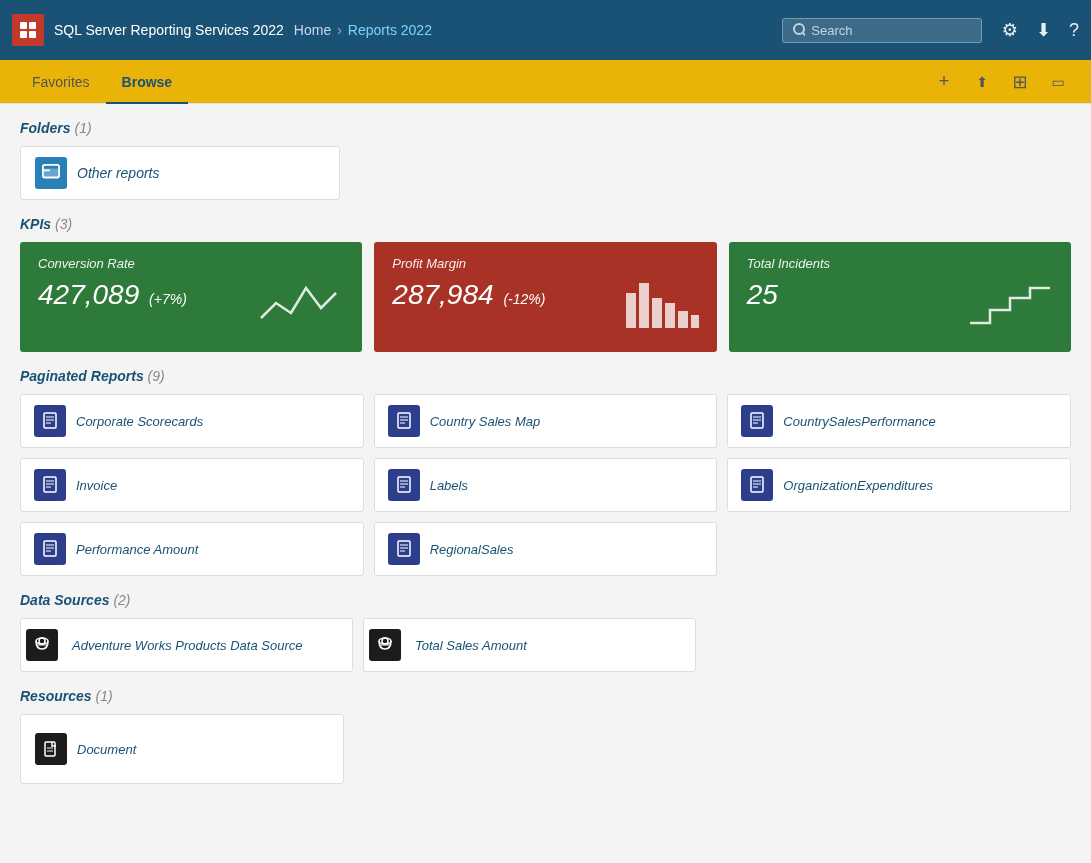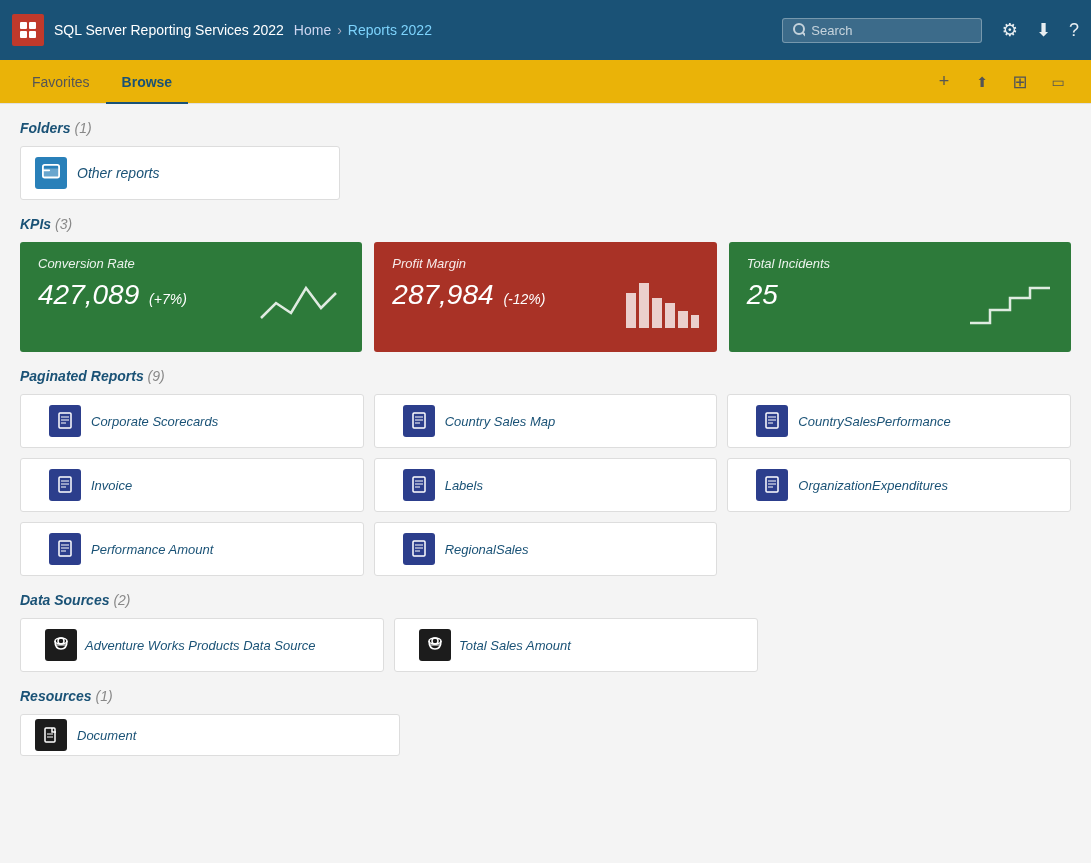--- a/index.html
+++ b/index.html
@@ -198,21 +198,21 @@
       grid-template-columns: repeat(3, 1fr);
       gap: 10px;
     }
     .report-item {
       background: white;
       border: 1px solid #ddd;
       border-radius: 3px;
       display: flex;
       align-items: center;
       gap: 10px;
-      padding: 10px 28px;
+      padding: 10px 13px;
       cursor: pointer;
     }
     .report-icon-box {
       background: #2c3e8c;
       width: 32px;
       height: 32px;
       border-radius: 3px;
       display: flex;
       align-items: center;
       justify-content: center;
@@ -226,23 +226,23 @@
     .datasource-row {
       display: flex;
       gap: 10px;
     }
     .datasource-item {
       background: white;
       border: 1px solid #ddd;
       border-radius: 3px;
       display: flex;
       align-items: center;
-      gap: 8px;
-      padding: 10px 24px;
-      width: 364px;
+      gap: 14px;
+      padding: 10px 5px;
+      width: 333px;
       cursor: pointer;
     }
     .datasource-icon-box {
       background: #1c1c1c;
       width: 32px;
       height: 32px;
       border-radius: 3px;
       display: flex;
       align-items: center;
       justify-content: center;
@@ -253,22 +253,22 @@
     .datasource-label { color: #1a5276; font-size: 13px; }
 
     
     .resource-item {
       background: white;
       border: 1px solid #ddd;
       border-radius: 3px;
       display: flex;
       align-items: center;
       gap: 10px;
-      padding: 4px 14px;
-      width: 380px;
+      padding: 18px 14px;
+      width: 324px;
       cursor: pointer;
     }
     .resource-icon-box {
       background: #1c1c1c;
       width: 32px;
       height: 32px;
       border-radius: 3px;
       display: flex;
       align-items: center;
       justify-content: center;

